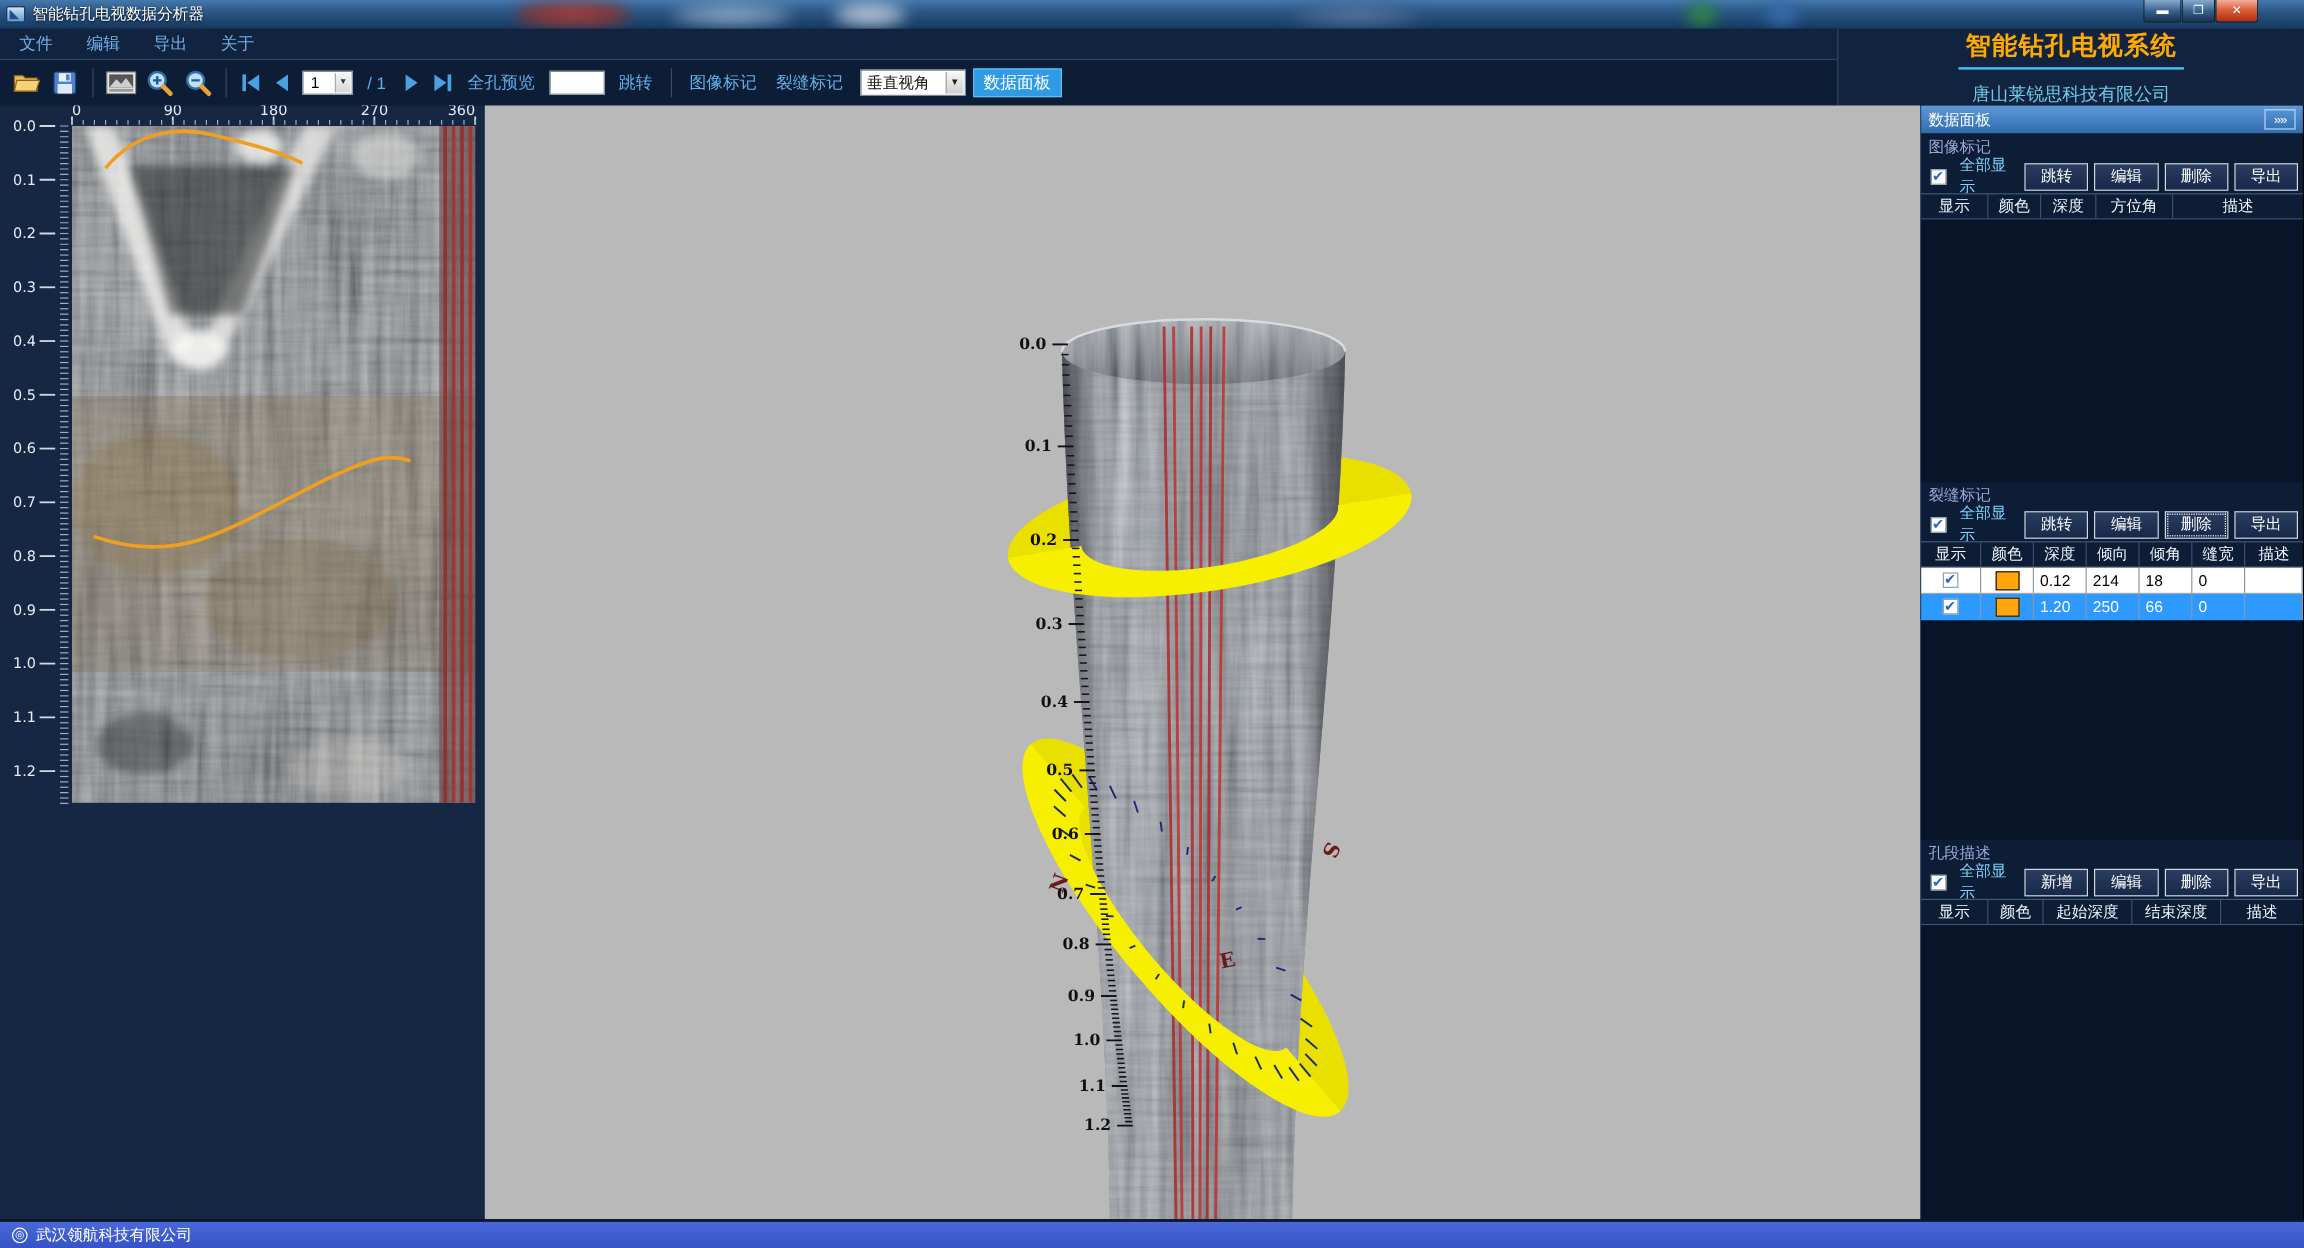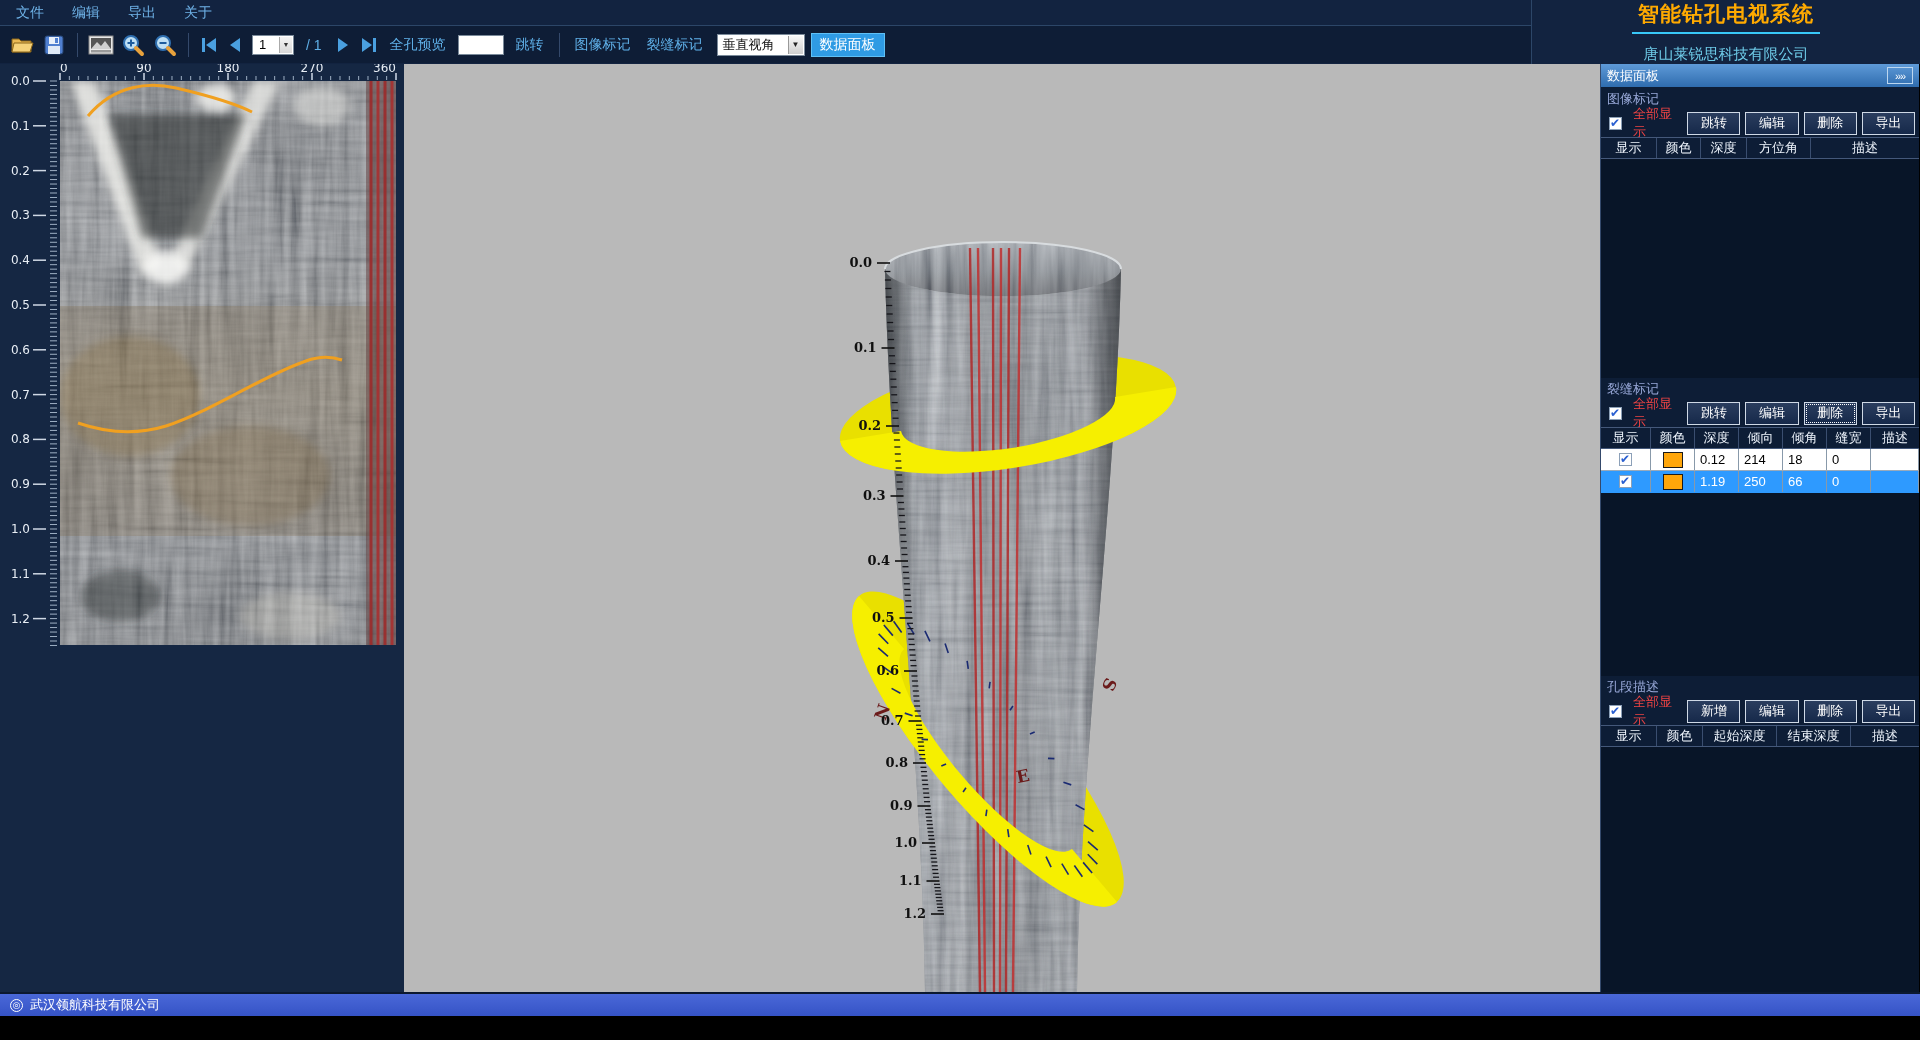--- a/index.html
+++ b/index.html
@@ -66,21 +66,21 @@
     border-left:1px solid #34496b; }
   .dp-header { position:absolute; left:0; right:0; top:0; height:23px;
     background:linear-gradient(#5e9ad8,#2f6cae); display:flex; align-items:center; padding:0 6px; color:#fff; }
   .dp-collapse { margin-left:auto; width:26px; height:17px; border:1px solid #bcd6ef; color:#fff;
     font-size:11px; display:flex; align-items:center; justify-content:center; letter-spacing:-1px; }
   .section { position:absolute; left:0; right:0; display:flex; flex-direction:column; }
   .sec-title { height:21px; color:#98a8d8; display:flex; align-items:center; padding-left:6px; }
   .sec-controls { height:28px; display:flex; align-items:center; padding:0 4px 0 8px; gap:5px; }
   .cb { width:13px; height:13px; background:#fff; border:1px solid #8ca0b8; position:relative; flex:0 0 13px; }
   .cb.checked::after { content:"✔"; position:absolute; left:0px; top:-2px; font-size:12px; color:#2a5fd0; }
-  .showall { color:#ef4444; margin-right:auto; margin-left:6px; }
+  .showall { color:#7dd3fc; margin-right:auto; margin-left:6px; }
   .mbtn { width:56px; height:23px; background:linear-gradient(#2a3d5e,#16294a); border:1px solid #cfd9e6;
     color:#fff; font-size:13px; display:flex; align-items:center; justify-content:center; }
   .dtable { border-top:1px solid #44587a; border-bottom:1px solid #44587a; }
   .trow { display:flex; height:20px; align-items:stretch; border-bottom:1px solid #3a4e70; }
   .trow:last-child { border-bottom:none; }
   .thead .tcell { color:#eef4fc; }
   .tcell { display:flex; align-items:center; justify-content:center; border-right:1px solid #3a4e70;
     overflow:hidden; white-space:nowrap; }
   .tcell:last-child { border-right:none; }
   .tbody-empty { flex:1; background:#081528; }
@@ -96,20 +96,35 @@
   .sb-left { margin-left:10px; display:flex; align-items:center; gap:7px; }
   .sb-copy { font-size:12px; border:1px solid #fff; border-radius:50%; width:13px; height:13px;
     display:flex; align-items:center; justify-content:center; font-size:9px; }
   .sb-right { margin-left:auto; margin-right:16px; display:flex; gap:26px; white-space:nowrap; }
 </style>
 </head>
 <body>
 
 <div class="app">
 
+  <div class="titlebar">
+    <div class="blob" style="left:430px;width:95px;background:radial-gradient(#d04030,#802015);"></div>
+    <div class="blob" style="left:560px;width:100px;background:radial-gradient(#aac4de,#51749c);"></div>
+    <div class="blob" style="left:695px;width:60px;background:radial-gradient(#e8eef4,#8aa4c0);"></div>
+    <div class="blob" style="left:1075px;width:110px;background:radial-gradient(#6888b0,#2a4a78);"></div>
+    <div class="blob" style="left:1405px;width:26px;background:radial-gradient(#42b048,#1a6028);"></div>
+    <div class="blob" style="left:1470px;width:30px;background:radial-gradient(#4a8ad0,#1a4a88);"></div>
+    <span class="app-icon"></span>
+    <span class="title-text">智能钻孔电视数据分析器</span>
+    <div class="winbtns">
+      <div class="winbtn min">▬</div>
+      <div class="winbtn max">❐</div>
+      <div class="winbtn close">✕</div>
+    </div>
+  </div>
 
   <div class="headrow">
     <div class="headleft">
       <div class="menubar" id="menubar">
           <span class="menu-item">文件</span>
           <span class="menu-item">编辑</span>
           <span class="menu-item">导出</span>
           <span class="menu-item">关于</span>
         </div>
       <div class="toolbar">
@@ -771,21 +786,21 @@
               <div class="tcell" style="width: 44px;">0</div>
               <div class="tcell" style="width: 40px; flex: 1 1 0%;"></div>
             </div>
             <div class="drow selected">
               <div class="tcell center" style="width: 50px;">
                 <span class="cb checked"></span>
               </div>
               <div class="tcell center" style="width: 44px;">
                 <span class="swatch" style="background: rgb(255, 166, 10);"></span>
               </div>
-              <div class="tcell" style="width: 44px;">1.19</div>
+              <div class="tcell" style="width: 44px;">1.20</div>
               <div class="tcell" style="width: 44px;">250</div>
               <div class="tcell" style="width: 44px;">66</div>
               <div class="tcell" style="width: 44px;">0</div>
               <div class="tcell" style="width: 40px; flex: 1 1 0%;"></div>
             </div>
           </div>
         <div class="tbody-empty"></div>
       </div>
 
       <div class="section" style="top:612px; height:316px;justify-content:center;">

